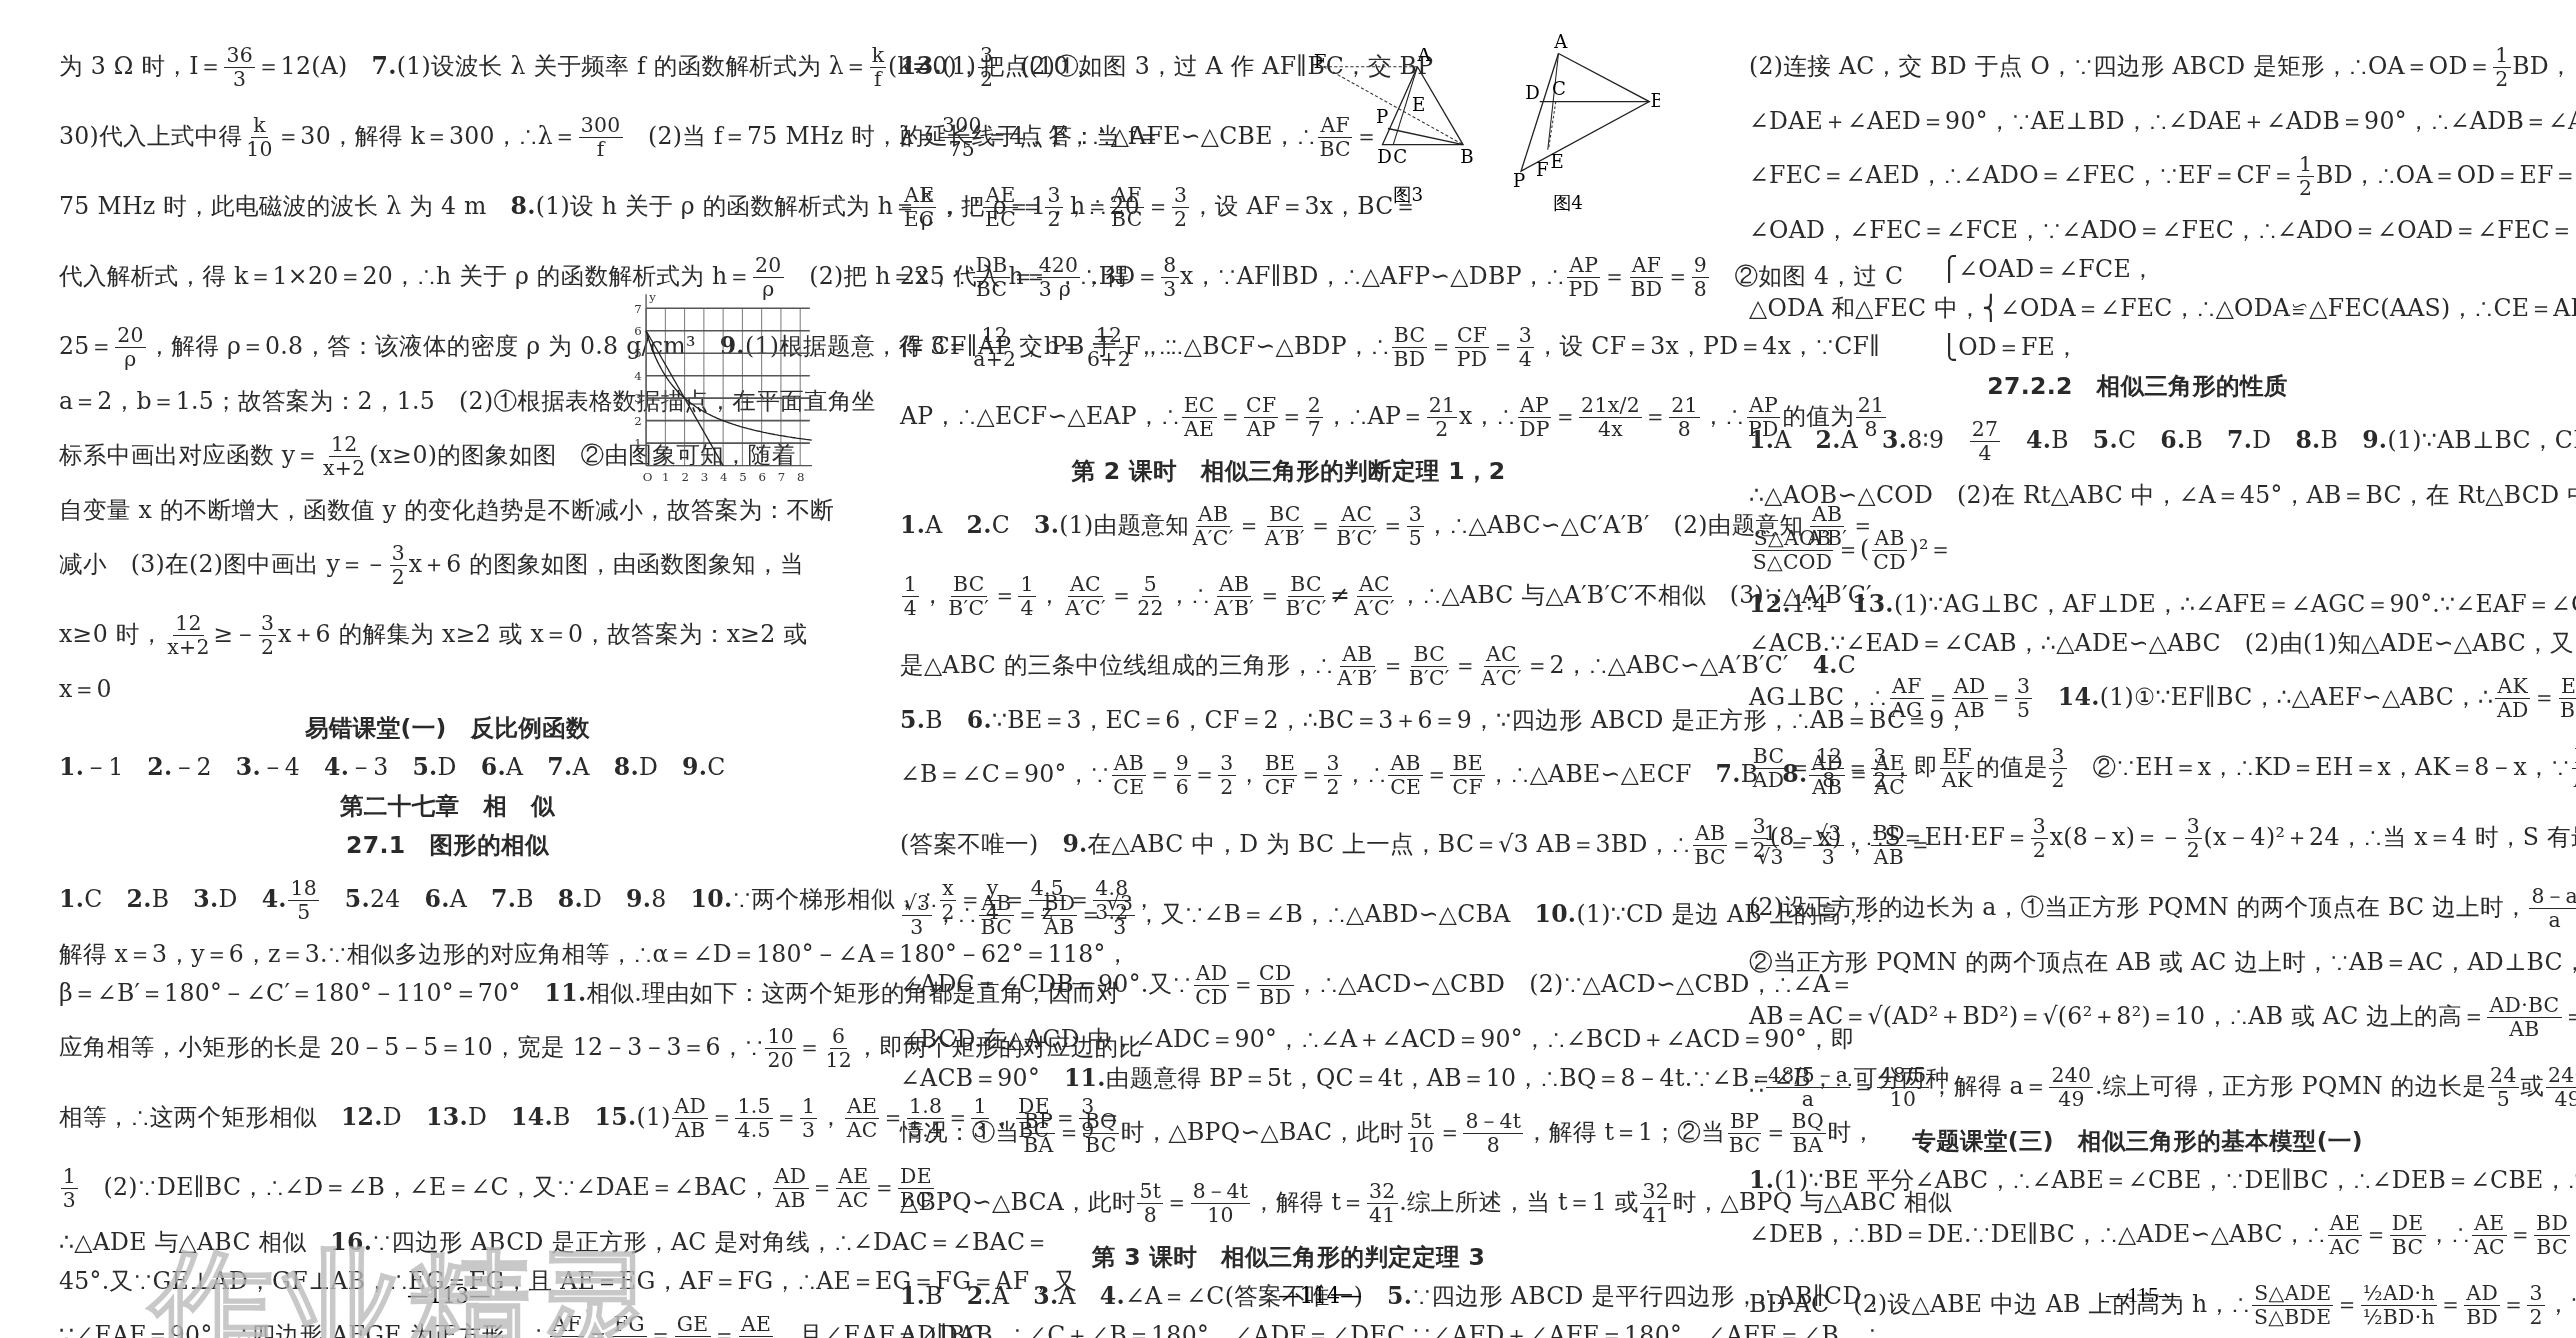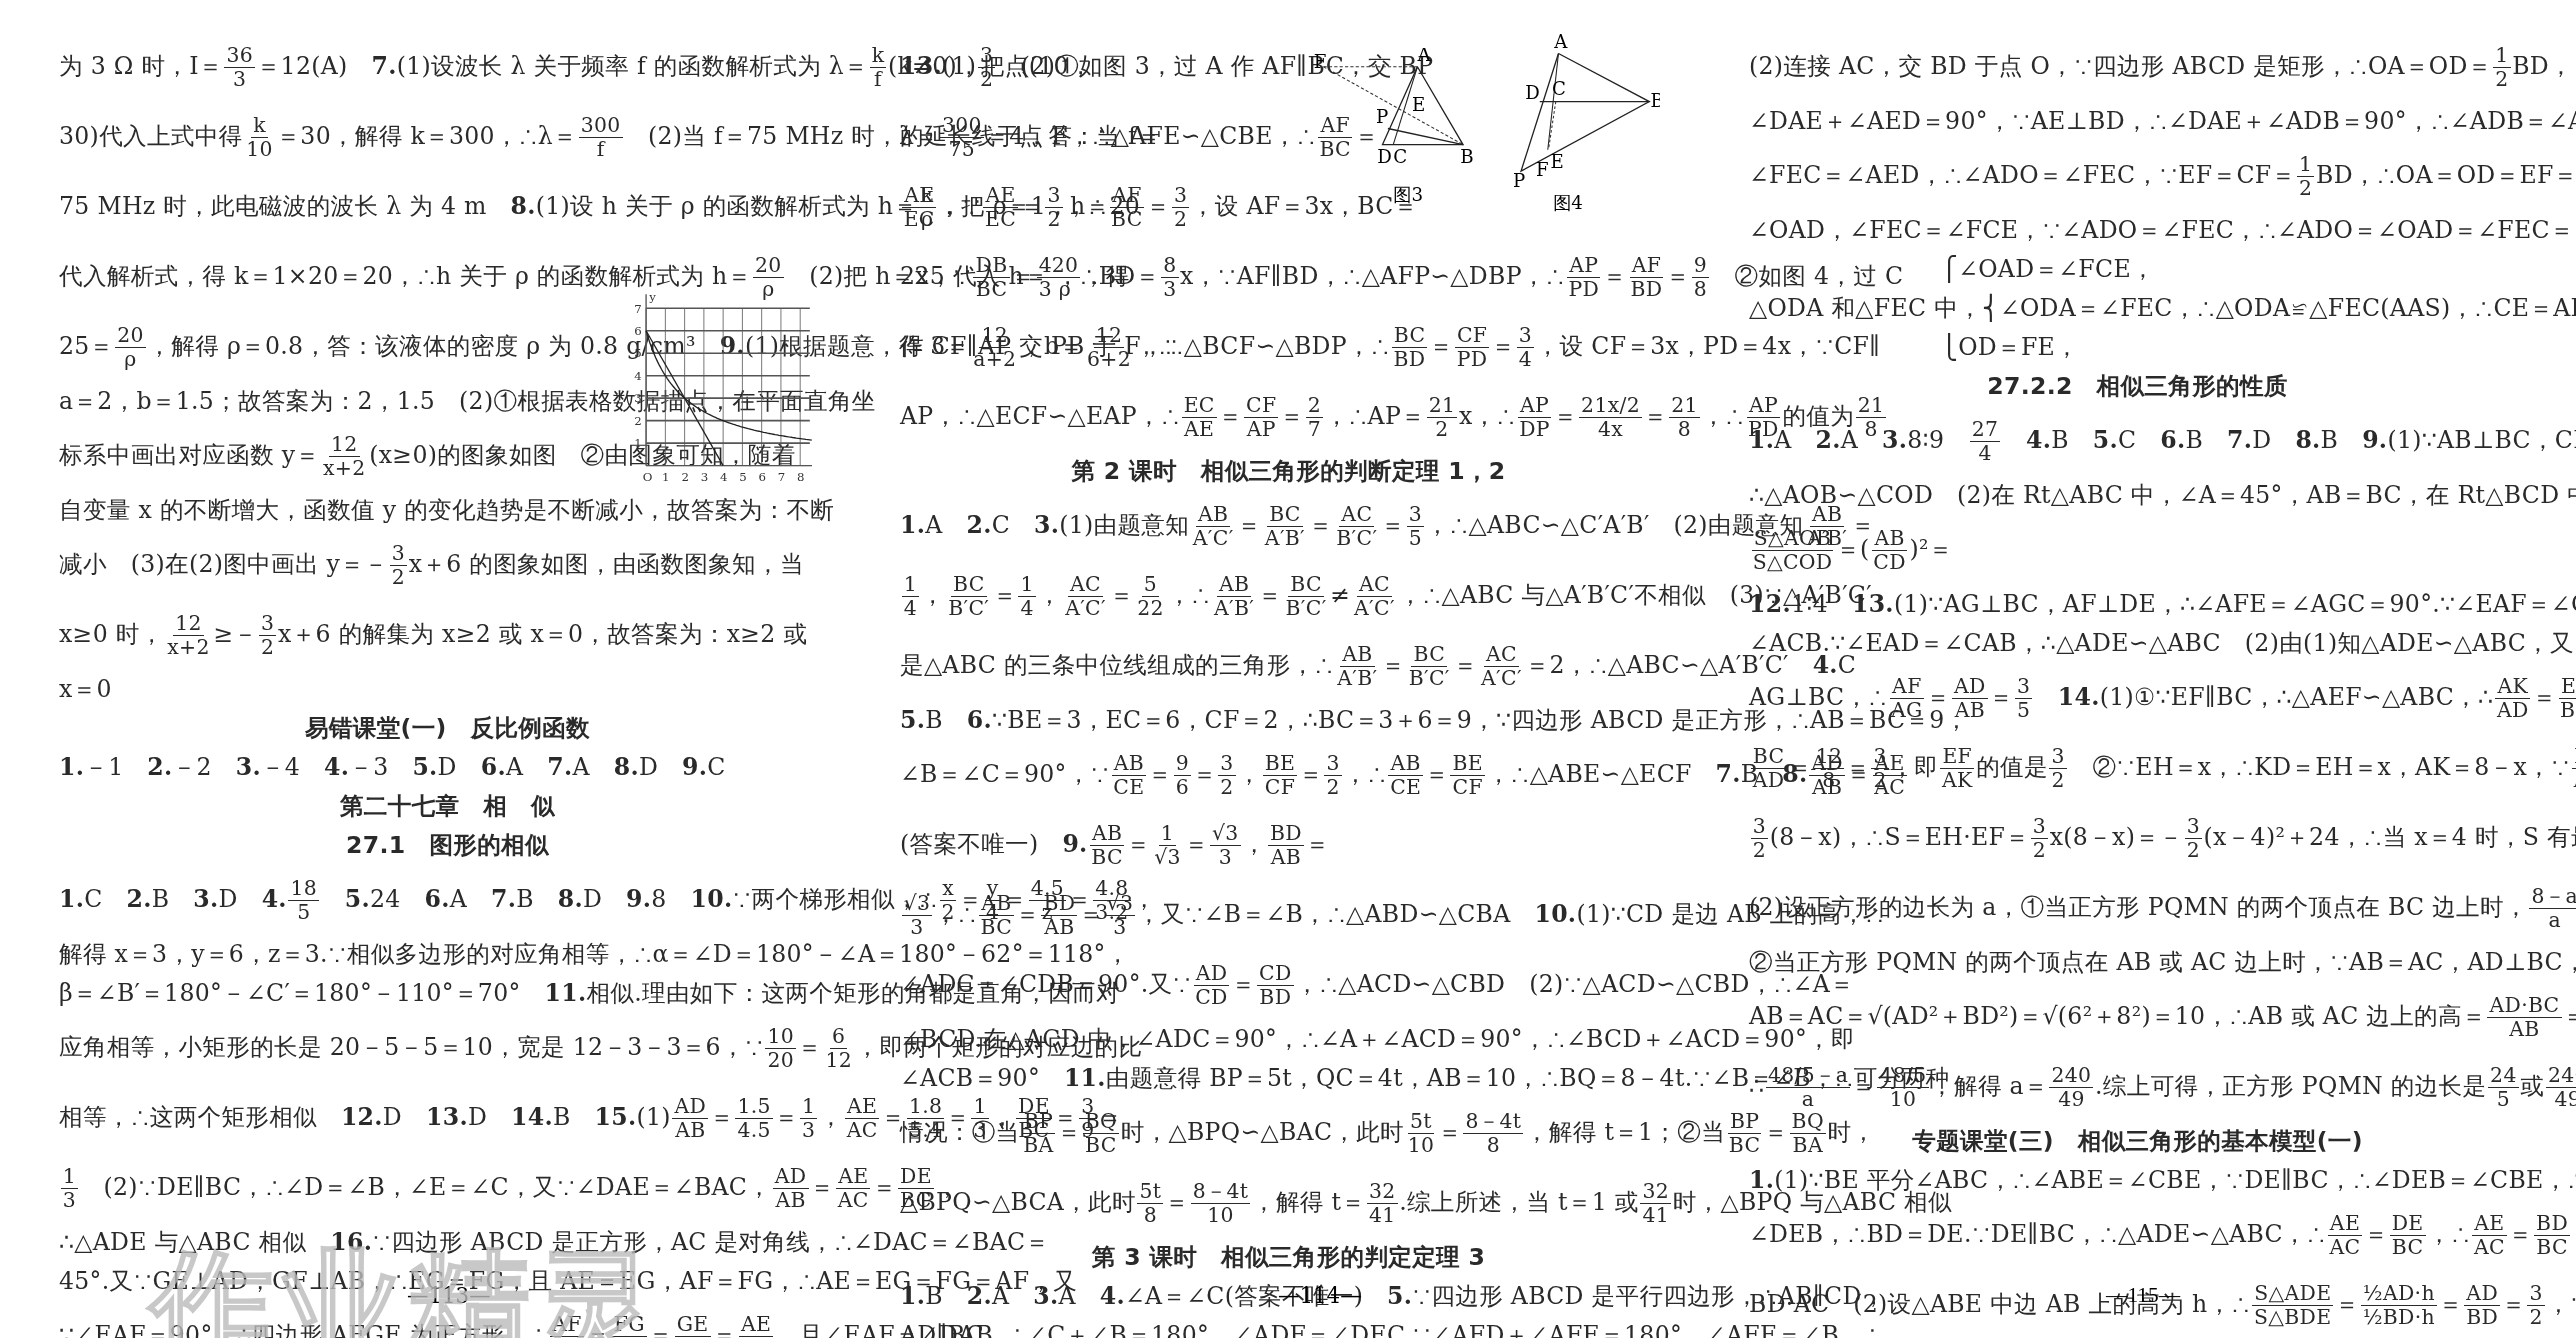--- a/index.html
+++ b/index.html
@@ -644,20 +644,21 @@
       </span>
       <span class="seg">＝</span>
       <span class="frac">
         <span class="num">AE</span>
         <span class="den">AC</span>
       </span>
     </div>
     <div class="line tall">
       <span class="seg">(答案不唯一)　</span>
       <span class="seg num-bold">9.</span>
+      <span class="seg">在△ABC 中，D 为 BC 上一点，BC＝√3 AB＝3BD，∴</span>
       <span class="frac">
         <span class="num">AB</span>
         <span class="den">BC</span>
       </span>
       <span class="seg">＝</span>
       <span class="frac">
         <span class="num">1</span>
         <span class="den">√3</span>
       </span>
       <span class="seg">＝</span>

